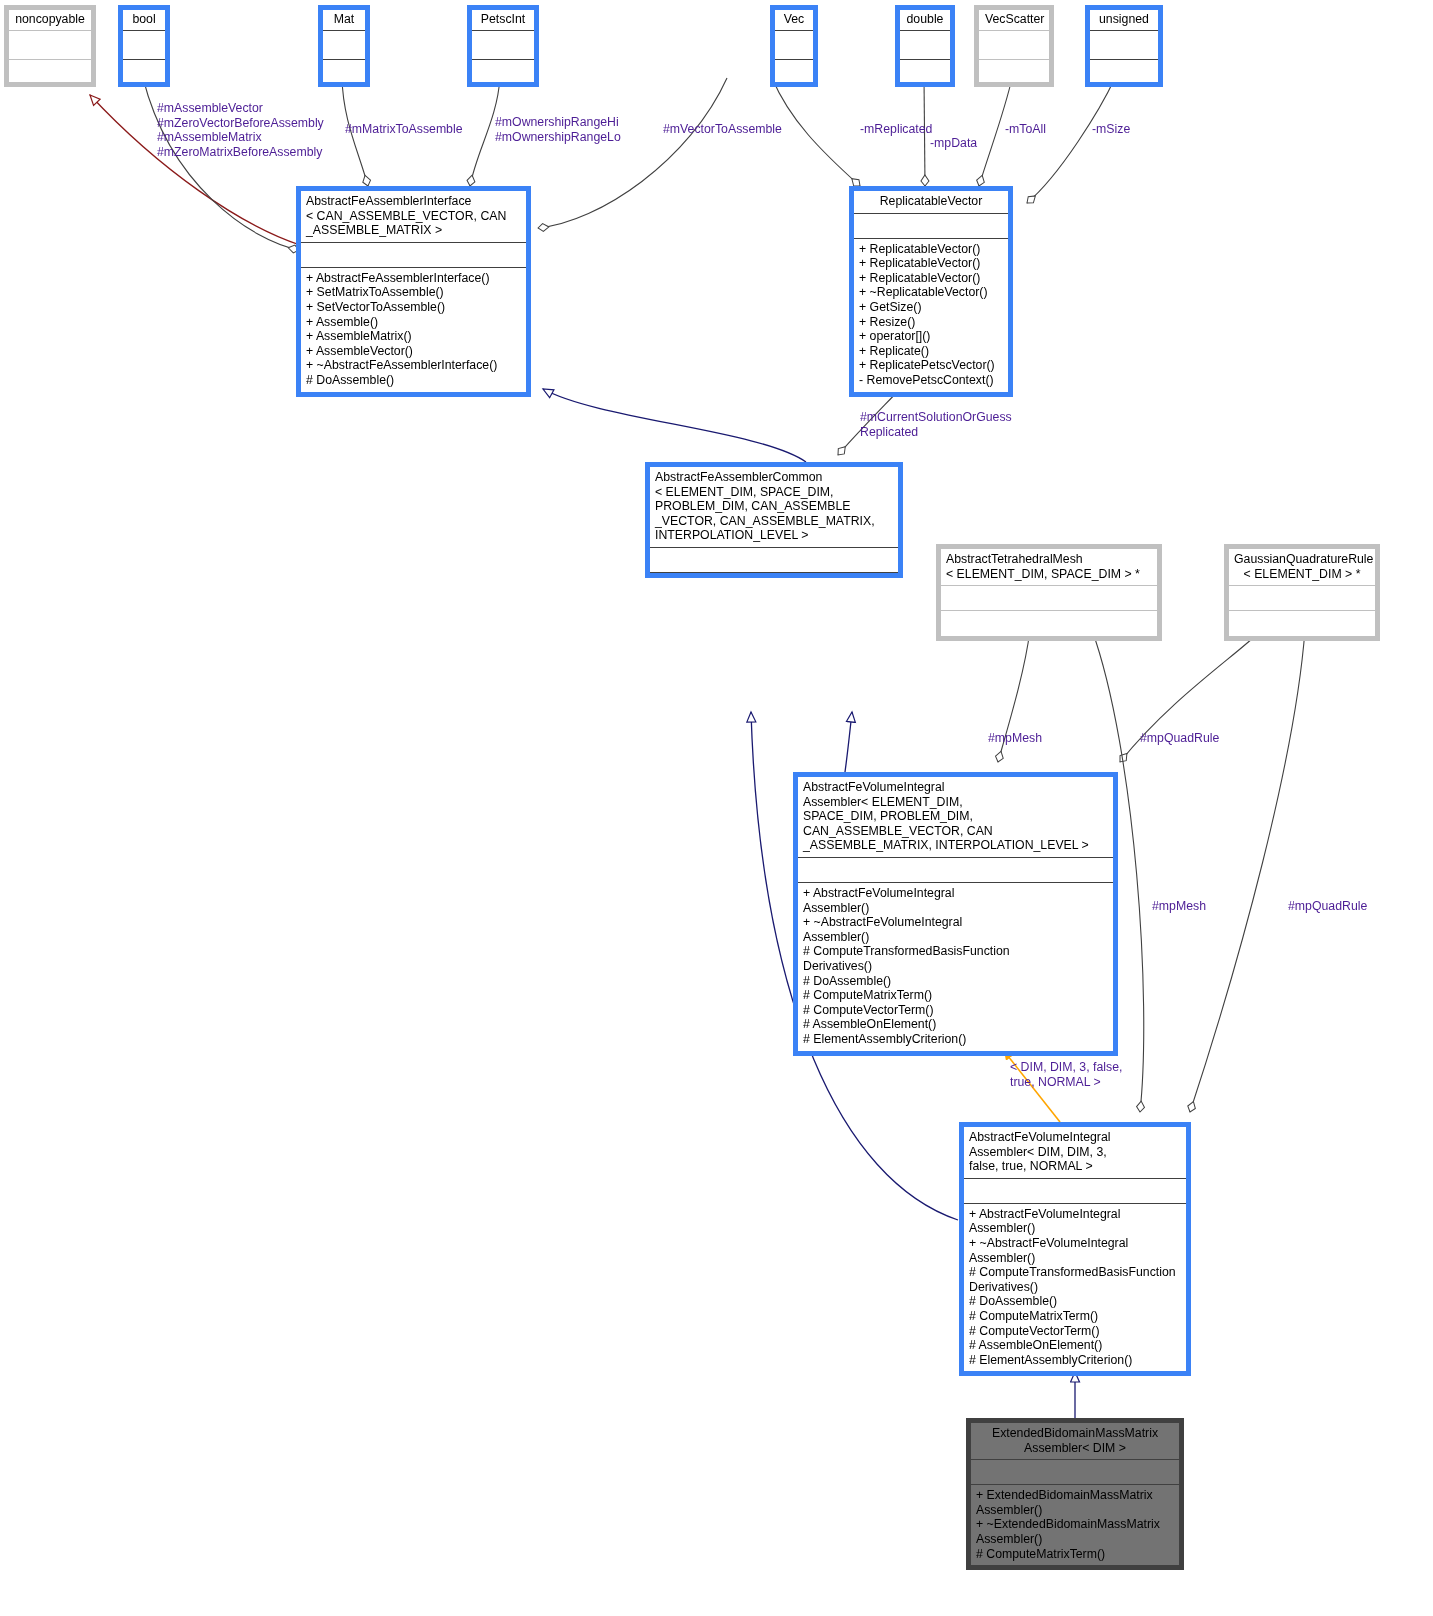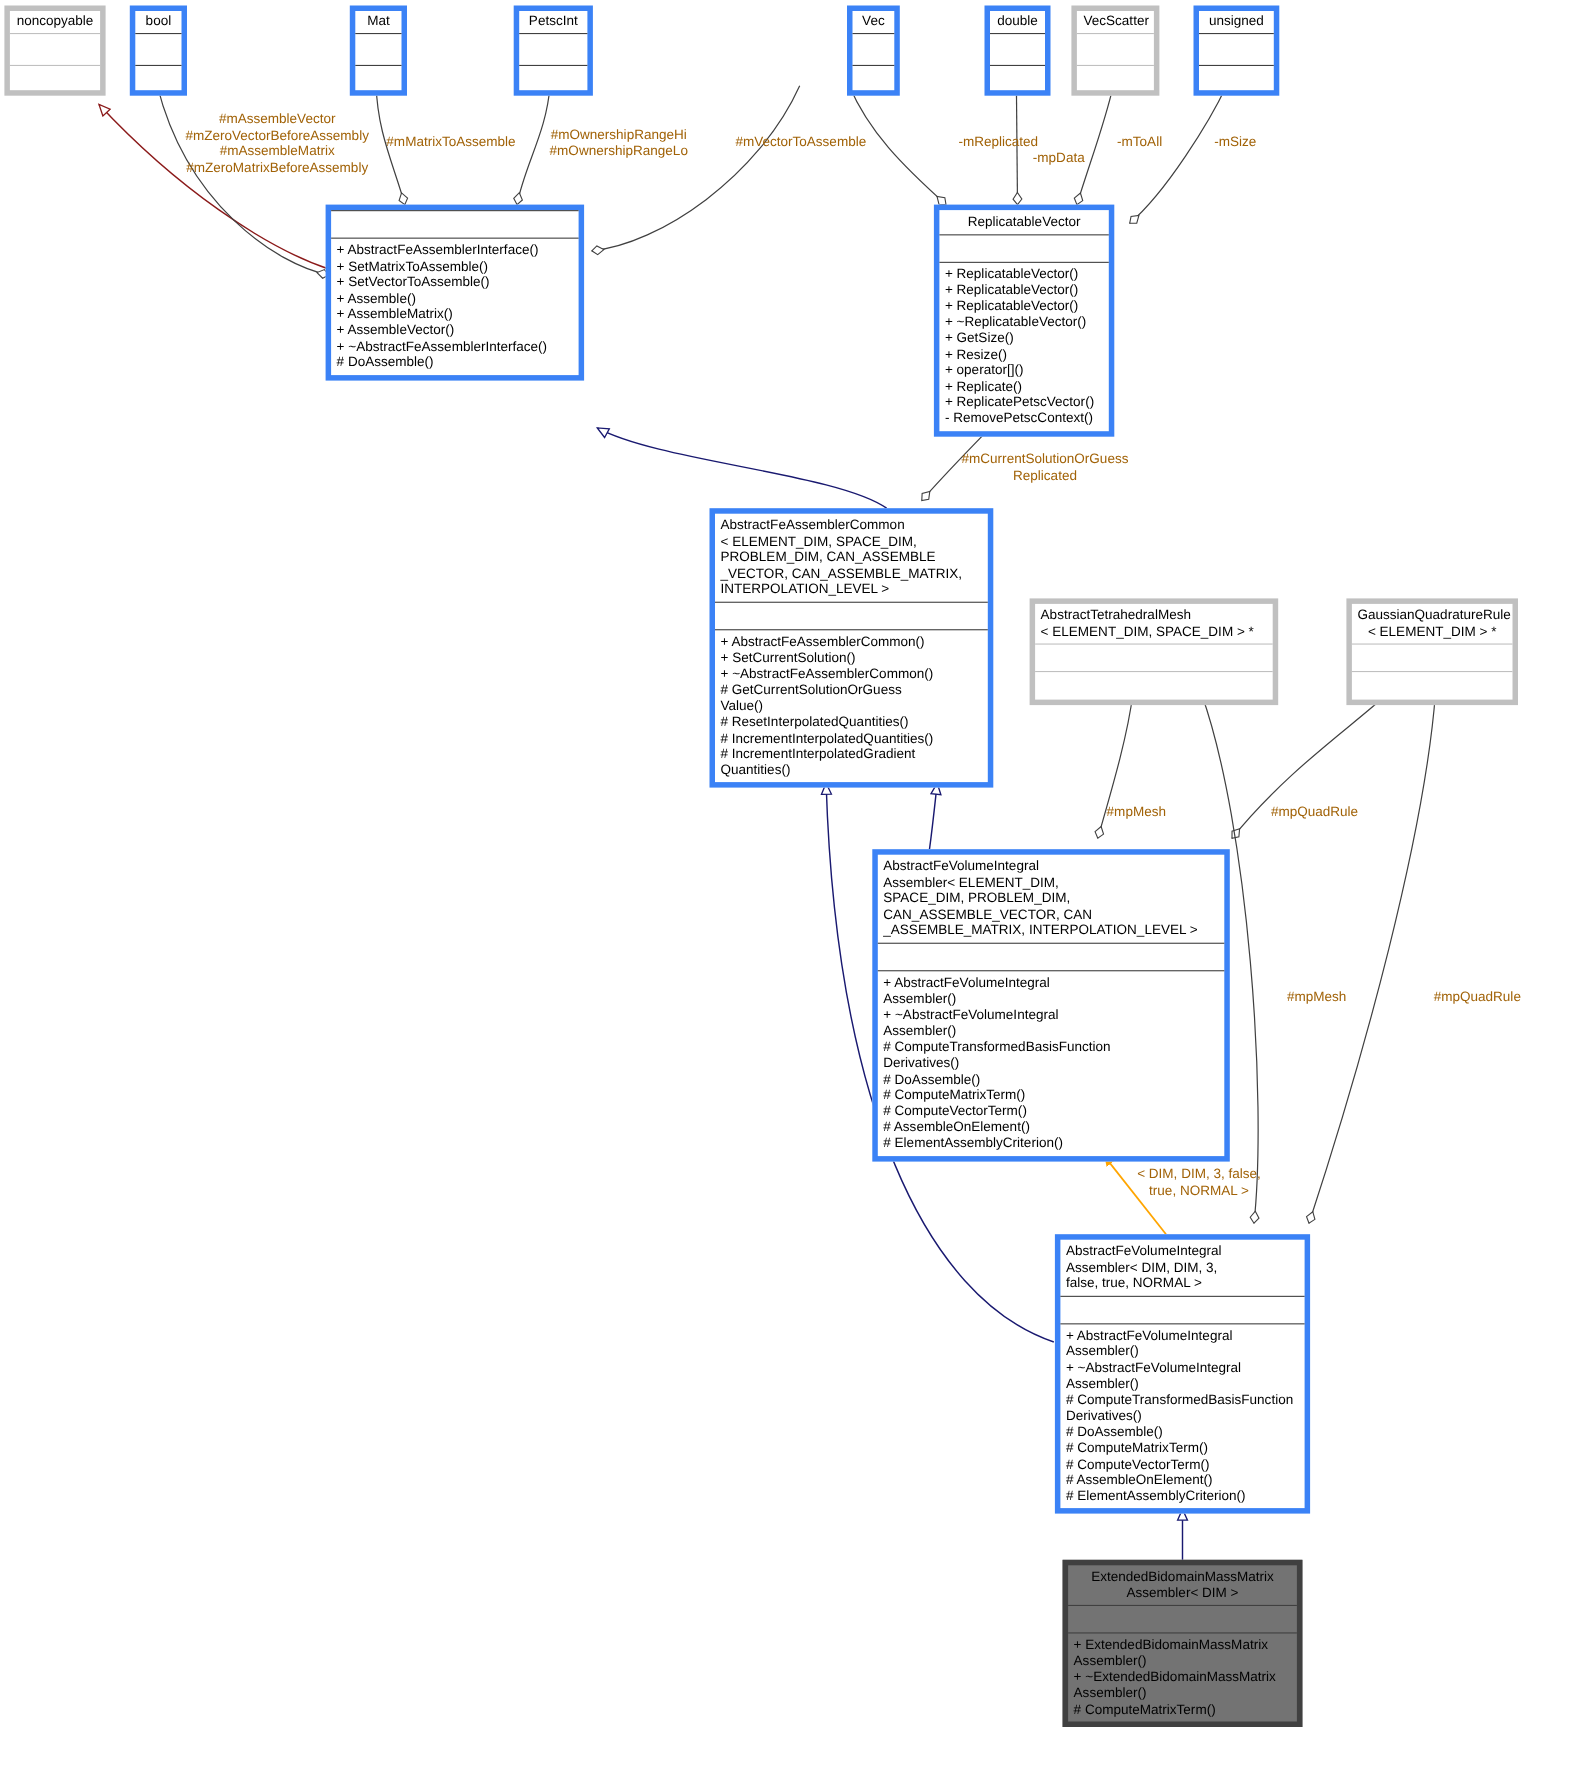--- a/index.html
+++ b/index.html
@@ -70,23 +70,23 @@
   
   .node.small .title { padding: 2px 6px 3px 6px; }
   .node.small .attrs { min-height: 22px; }
   .node.small .ops { min-height: 22px; padding: 0; }
 
   
   .elabel {
     position: absolute;
     font-size: 12.3px;
     line-height: 14.6px;
-    color: #a16207;
+    color: #4c1d95;
     white-space: pre-line;
-    text-align: center;
+    text-align: left;
   }
 </style>
 </head>
 <body>
 
 <div id="canvas">
 
   <svg class="edges" viewBox="0 0 1433 1616">
     <defs>
       <marker id="hollowTriNavy" markerWidth="14" markerHeight="14" refX="11" refY="5.5" orient="auto" markerUnits="userSpaceOnUse">
@@ -200,20 +200,23 @@
 
   <div class="node small" style="left:1085px; top:5px; width:78px;">
     <div class="title">unsigned</div>
     <div class="sep"></div>
     <div class="attrs"></div>
     <div class="sep"></div>
     <div class="ops"></div>
   </div>
 
   <div class="node" style="left:296px; top:186px; width:235px;">
+    <div class="title left">AbstractFeAssemblerInterface
+&lt; CAN_ASSEMBLE_VECTOR, CAN
+_ASSEMBLE_MATRIX &gt;</div>
     <div class="sep"></div>
     <div class="attrs" style="min-height:18px;"></div>
     <div class="sep"></div>
     <div class="ops">+ AbstractFeAssemblerInterface()
 + SetMatrixToAssemble()
 + SetVectorToAssemble()
 + Assemble()
 + AssembleMatrix()
 + AssembleVector()
 + ~AbstractFeAssemblerInterface()
@@ -239,29 +242,20 @@
 
   <div class="node" style="left:645px; top:462px; width:258px;">
     <div class="title left">AbstractFeAssemblerCommon
 &lt; ELEMENT_DIM, SPACE_DIM,
  PROBLEM_DIM, CAN_ASSEMBLE
 _VECTOR, CAN_ASSEMBLE_MATRIX,
 INTERPOLATION_LEVEL &gt;</div>
     <div class="sep"></div>
     <div class="attrs" style="min-height:18px;"></div>
     <div class="sep"></div>
-    <div class="ops">+ AbstractFeAssemblerCommon()
-+ SetCurrentSolution()
-+ ~AbstractFeAssemblerCommon()
-# GetCurrentSolutionOrGuess
-Value()
-# ResetInterpolatedQuantities()
-# IncrementInterpolatedQuantities()
-# IncrementInterpolatedGradient
-Quantities()</div>
   </div>
 
   <div class="node grey" style="left:1224px; top:544px; width:156px;">
     <div class="title">GaussianQuadratureRule
 &lt; ELEMENT_DIM &gt; *</div>
     <div class="sep"></div>
     <div class="attrs" style="min-height:18px;"></div>
     <div class="sep"></div>
     <div class="ops" style="min-height:18px;"></div>
   </div>

